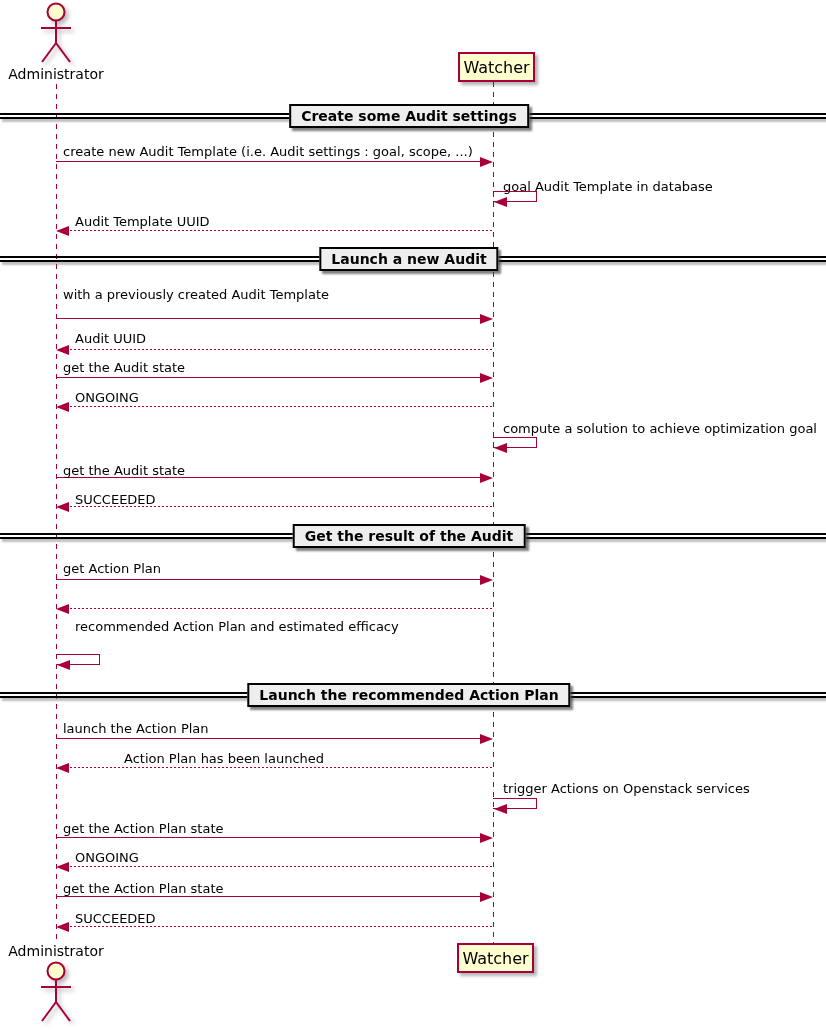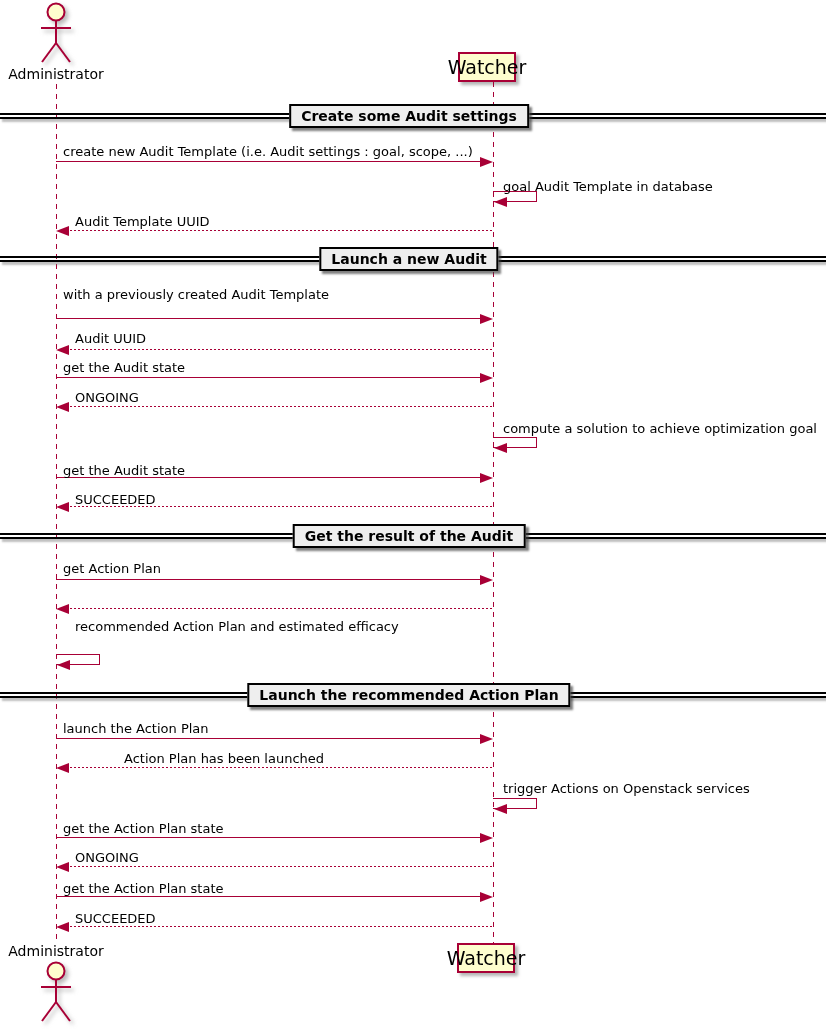--- a/index.html
+++ b/index.html
@@ -8,24 +8,24 @@
     --divider-fill:#EEEEEE;
     --text:#000000;
   }
   html,body{margin:0;padding:0;background:#ffffff;}
   body{font-family:"DejaVu Sans","Liberation Sans",sans-serif;color:var(--text);}
   #diagram{position:relative;width:826px;height:1030px;background:#ffffff;overflow:hidden;}
 
   .lifeline{position:absolute;width:1px;
     background:repeating-linear-gradient(to bottom,var(--accent) 0 5px,transparent 5px 10px);}
 
-  .participant-box{position:absolute;box-sizing:border-box;width:58px;height:30px;
+  .participant-box{position:absolute;box-sizing:border-box;width:77px;height:30px;
     background:var(--fill);border:2px solid var(--accent);
     display:flex;align-items:center;justify-content:center;
-    font-size:19px;box-shadow:3px 3px 3px rgba(130,130,130,0.6);}
+    font-size:16px;box-shadow:3px 3px 3px rgba(130,130,130,0.6);}
 
   .actor-group{position:absolute;width:100px;text-align:center;}
   .actor-label{font-size:14px;color:var(--text);white-space:nowrap;}
   .actor-svg{display:block;margin:0 auto;filter:drop-shadow(3px 3px 2px rgba(130,130,130,0.55));}
 
   .section-bar{position:absolute;left:0;width:826px;height:6px;box-sizing:border-box;
     border-top:2px solid #000;border-bottom:2px solid #000;
     box-shadow:2px 3px 2px rgba(130,130,130,0.5);}
   .section-label{position:absolute;transform:translateX(-50%);box-sizing:border-box;
     background:var(--divider-fill);border:2px solid #000;padding:2px 10px;

